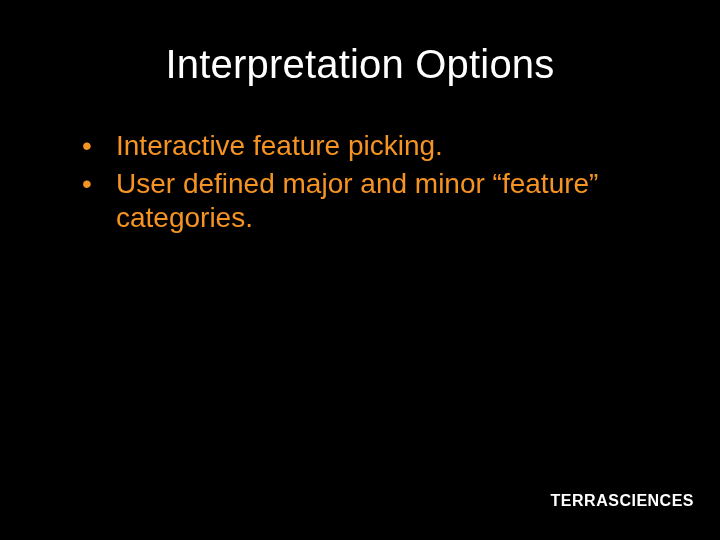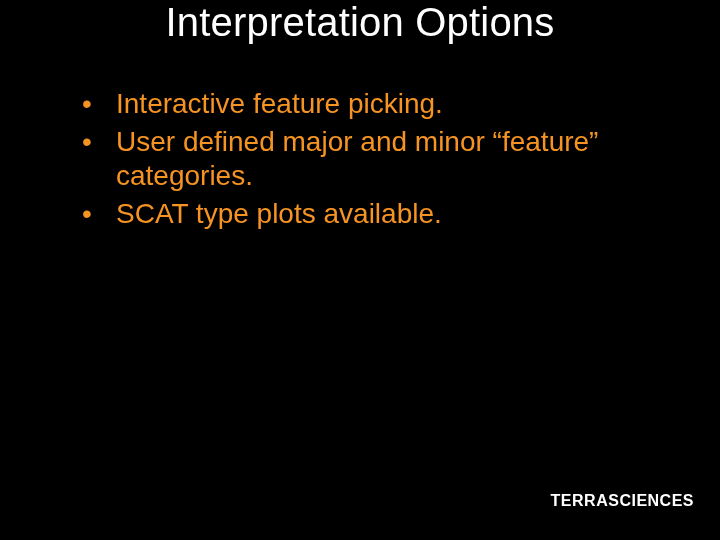--- a/index.html
+++ b/index.html
@@ -14,20 +14,21 @@
   .slide {
     width: 720px;
     height: 540px;
     position: relative;
     box-sizing: border-box;
   }
   .title {
     color: #ffffff;
     font-size: 40px;
     text-align: center;
+    padding-top: 42px;
     font-weight: normal;
     letter-spacing: 0.2px;
   }
   .bullets {
     margin: 42px 0 0 0;
     padding: 0 50px 0 78px;
     list-style: none;
     color: #f59323;
     font-size: 28px;
     line-height: 1.22;
@@ -56,16 +57,15 @@
   }
 </style>
 </head>
 <body>
 
 <div class="slide">
   <div class="title">Interpretation Options</div>
   <ul class="bullets">
     <li>Interactive feature picking.</li>
     <li>User defined major and minor “feature” categories.</li>
-    <li>SCAT type plots available.</li>
   </ul>
   <div class="footer-company">TERRASCIENCES</div>
 </div>
 
 </body></html>

